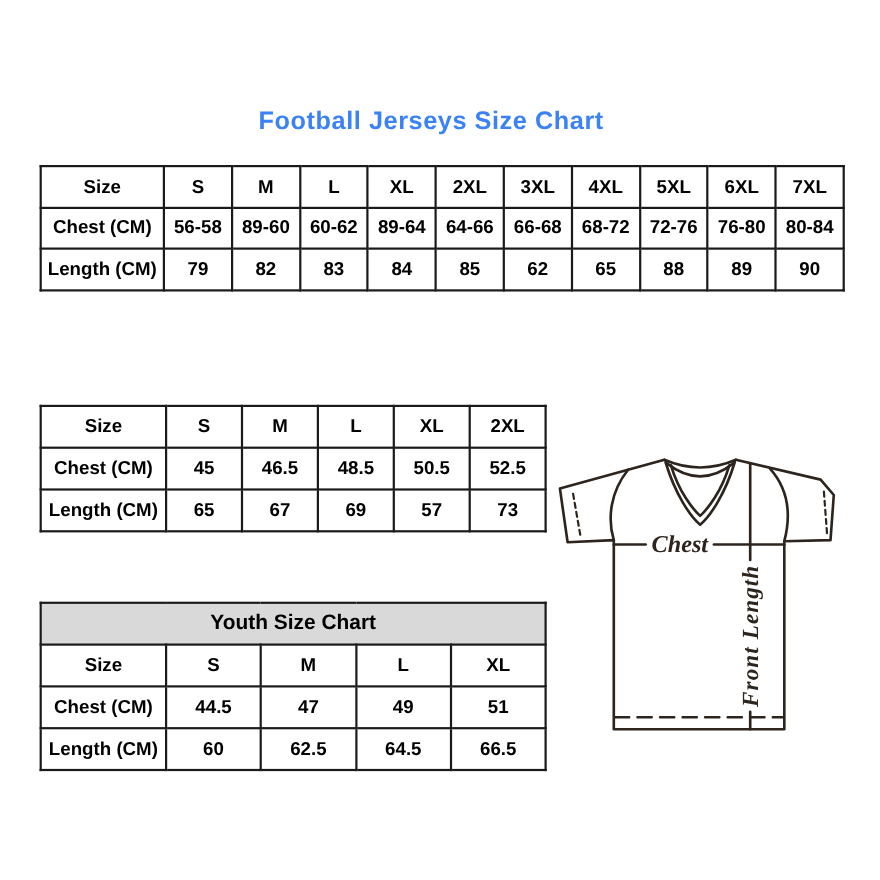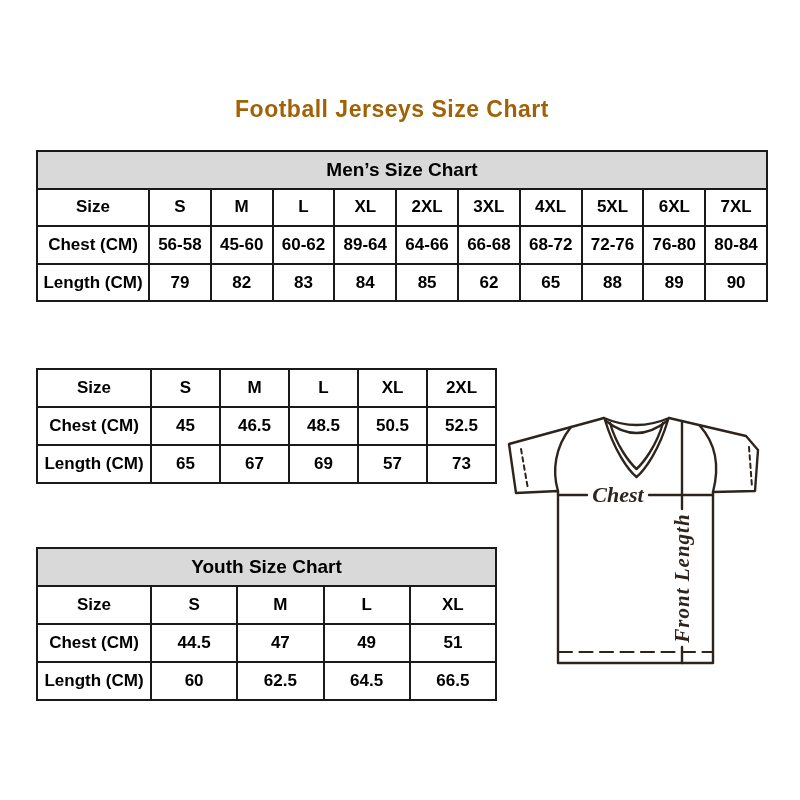--- a/index.html
+++ b/index.html
@@ -3,21 +3,21 @@
 <meta charset="utf-8">
 <style>
   html,body{margin:0;padding:0;}
   body{
     width:800px;height:800px;background:#ffffff;overflow:hidden;
     font-family:"Liberation Sans", sans-serif;color:var(--text,#000);
   }
   .canvas{position:relative;width:800px;height:800px;background:#fff;}
   .title{
     position:absolute;top:96px;left:0;width:784px;margin:0;
-    text-align:center;font-size:23px;font-weight:bold;color:#a16207;
+    text-align:center;font-size:23px;font-weight:bold;color:#3b82f6;
     letter-spacing:0.5px;
   }
   table{
     position:absolute;border-collapse:collapse;table-layout:fixed;
     background:#fff;
   }
   td{
     border:2px solid var(--table-border,#1a1a1a);
     text-align:center;vertical-align:middle;
     font-weight:bold;font-size:17px;padding:0;color:#000;
@@ -56,40 +56,37 @@
         <col style="width:61.8px">
         <col style="width:61.8px">
         <col style="width:61.8px">
         <col style="width:61.8px">
         <col style="width:61.8px">
         <col style="width:61.8px">
         <col style="width:61.8px">
         <col style="width:61.8px">
       </colgroup>
       <tbody>
-        <tr>
-          <td class="thead" colspan="11">Men’s Size Chart</td>
-        </tr>
         <tr>
           <td>Size</td>
           <td>S</td>
           <td>M</td>
           <td>L</td>
           <td>XL</td>
           <td>2XL</td>
           <td>3XL</td>
           <td>4XL</td>
           <td>5XL</td>
           <td>6XL</td>
           <td>7XL</td>
         </tr>
         <tr>
           <td>Chest (CM)</td>
           <td>56-58</td>
-          <td>45-60</td>
+          <td>89-60</td>
           <td>60-62</td>
           <td>89-64</td>
           <td>64-66</td>
           <td>66-68</td>
           <td>68-72</td>
           <td>72-76</td>
           <td>76-80</td>
           <td>80-84</td>
         </tr>
         <tr>

